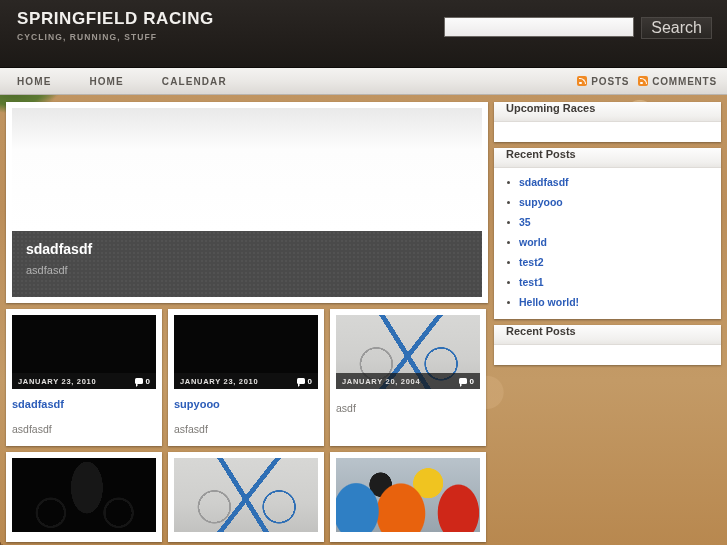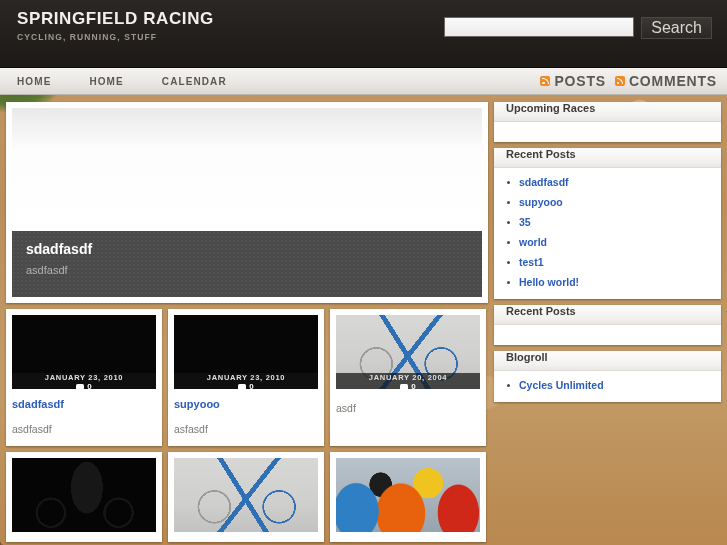--- a/index.html
+++ b/index.html
@@ -79,21 +79,21 @@
   }
   .rss-ico::before{
     content:""; position:absolute; left:2px; bottom:2px;
     width:2.5px; height:2.5px; background:#fff; border-radius:50%;
   }
   .rss-ico::after{
     content:""; position:absolute; left:2px; bottom:2px;
     width:5.5px; height:5.5px; border:1.6px solid #fff;
     border-left:none; border-bottom:none; border-radius:0 6px 0 0;
   }
-  .feed-label{ font-size:14px; font-weight:bold; color:#5b5752; letter-spacing:.8px; }
+  .feed-label{ font-size:10px; font-weight:bold; color:#5b5752; letter-spacing:.8px; }
 
   
   .wrap{ display:flex; padding:7px 6px 0 6px; gap:6px; }
   .content{ width:482px; flex:none; }
   .sidebar{ width:227px; flex:none; }
 
   
   .slider{
     background:#fff; padding:6px; height:201px;
     box-shadow:0 1px 2px rgba(0,0,0,.35);
@@ -113,21 +113,20 @@
   .card{
     width:156px; background:#fff; padding:6px 6px 10px 6px;
     box-shadow:0 1px 2px rgba(0,0,0,.35);
   }
   .thumb{ position:relative; width:100%; height:74px; overflow:hidden; background:#000; }
   .thumb-meta{
     position:absolute; left:0; right:0; bottom:0; height:16px;
     background:rgba(20,20,20,.72);
     display:flex; align-items:center; justify-content:space-between;
     padding:0 6px;
-    flex-direction:column;
   }
   .thumb-date{ font-size:7.5px; font-weight:bold; color:#e3e1df; letter-spacing:.7px; }
   .cmt{ display:flex; align-items:center; gap:3px; }
   .cmt-bubble{
     width:8px; height:6px; background:#fff; border-radius:1.5px; position:relative; flex:none;
   }
   .cmt-bubble::after{
     content:""; position:absolute; left:1px; top:5px;
     border-left:2px solid #fff; border-top:2px solid transparent;
     border-bottom:2px solid transparent;
@@ -308,35 +307,26 @@
       <div class="widget">
         <div class="widget-head">
           <div class="widget-title">Recent Posts</div>
         </div>
         <div class="widget-body">
           <ul class="widget-list">
             <li><a class="widget-link" href="#">sdadfasdf</a></li>
             <li><a class="widget-link" href="#">supyooo</a></li>
             <li><a class="widget-link" href="#">35</a></li>
             <li><a class="widget-link" href="#">world</a></li>
+            <li><a class="widget-link" href="#">test2</a></li>
             <li><a class="widget-link" href="#">test1</a></li>
             <li><a class="widget-link" href="#">Hello world!</a></li>
           </ul>
         </div>
       </div>
       <div class="widget">
         <div class="widget-head">
           <div class="widget-title">Recent Posts</div>
         </div>
         <div class="widget-body empty"></div>
       </div>
-      <div class="widget">
-        <div class="widget-head">
-          <div class="widget-title">Blogroll</div>
-        </div>
-        <div class="widget-body">
-          <ul class="widget-list">
-            <li><a class="widget-link" href="#">Cycles Unlimited</a></li>
-          </ul>
-        </div>
-      </div>
     </div>
 </div>
 
 </body></html>

